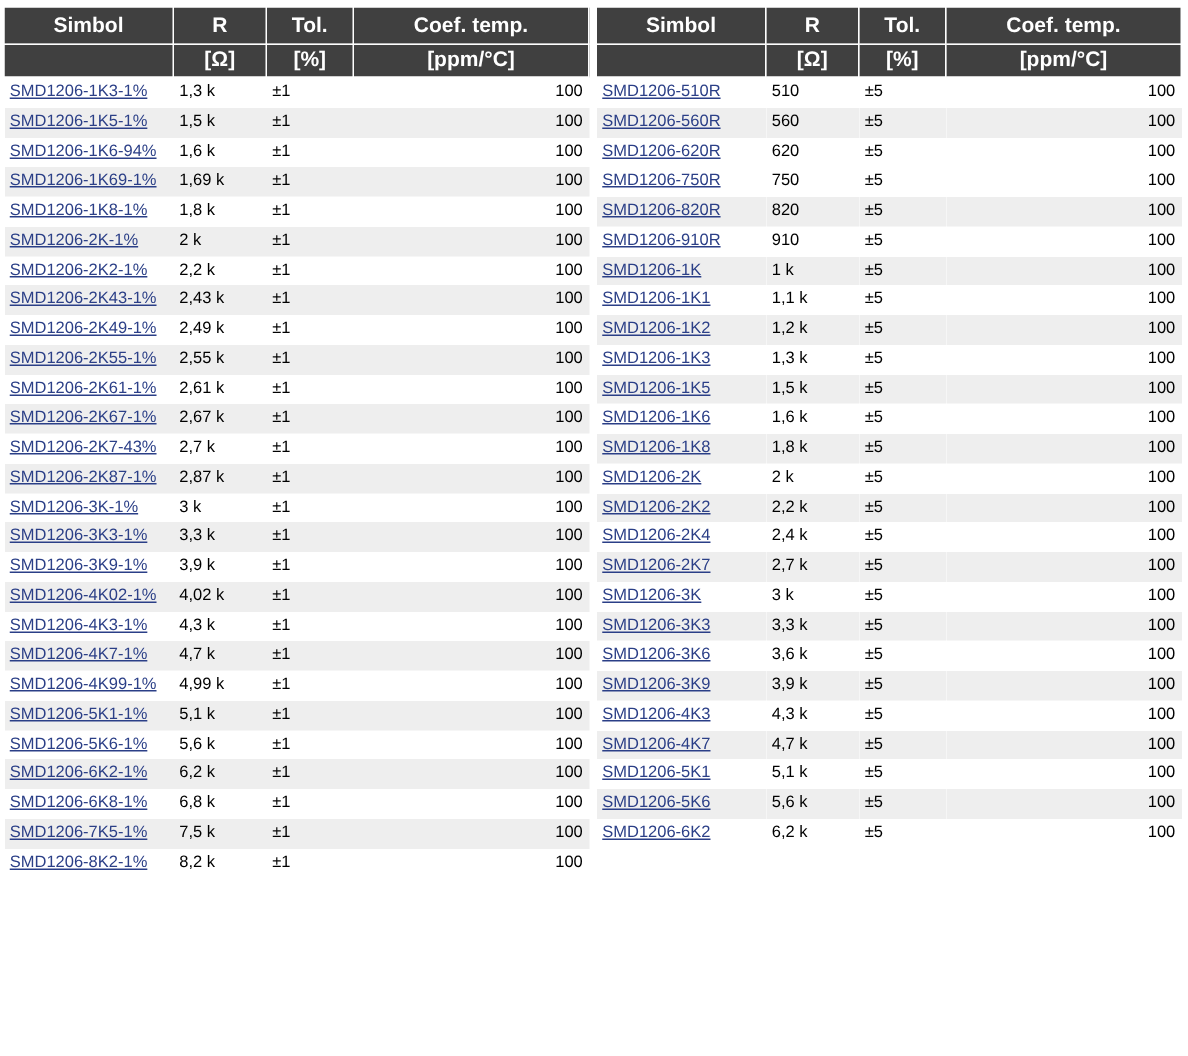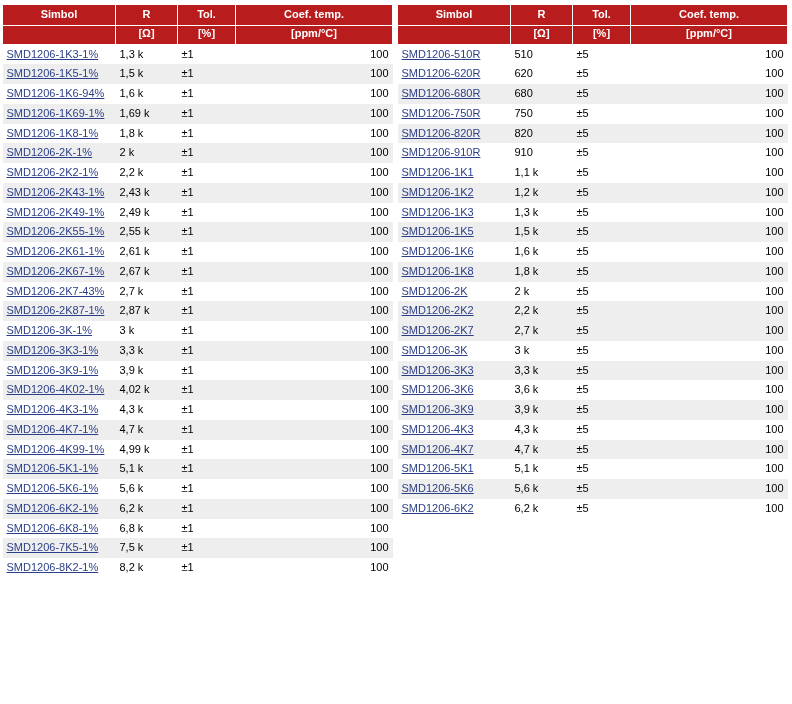--- a/index.html
+++ b/index.html
@@ -29,24 +29,24 @@
     gap: 4px;
   }
   table.restab {
     border-collapse: collapse;
     table-layout: fixed;
   }
   table.restab.left { width: 390px; }
   table.restab.right { width: 390px; }
 
   table.restab th {
-    background: #b91c1c;
+    background: #404040;
     color: #ffffff;
     font-weight: bold;
-    font-size: 11px;
+    font-size: 14px;
     text-align: center;
     padding: 3px 2px;
     border: 1px solid #ffffff;
     line-height: 1.25;
   }
   table.restab th.unit {
     padding-top: 1px;
     padding-bottom: 3px;
     border-top: none;
   }
@@ -290,50 +290,56 @@
           <th class="unit">[ppm/°C]</th>
         </tr>
       </thead>
       <tbody>
           <tr class="row-odd">
             <td class="c-sym">SMD1206-510R</td>
             <td class="c-r">510</td>
             <td class="c-tol">±5</td>
             <td class="c-tc">100</td>
           </tr>
+          <tr class="row-even">
+            <td class="c-sym">SMD1206-560R</td>
+            <td class="c-r">560</td>
+            <td class="c-tol">±5</td>
+            <td class="c-tc">100</td>
+          </tr>
           <tr class="row-odd">
             <td class="c-sym">SMD1206-620R</td>
             <td class="c-r">620</td>
             <td class="c-tol">±5</td>
             <td class="c-tc">100</td>
           </tr>
-          <tr class="row-even">
-            <td class="c-sym">SMD1206-680R</td>
-            <td class="c-r">680</td>
-            <td class="c-tol">±5</td>
-            <td class="c-tc">100</td>
-          </tr>
           <tr class="row-odd">
             <td class="c-sym">SMD1206-750R</td>
             <td class="c-r">750</td>
             <td class="c-tol">±5</td>
             <td class="c-tc">100</td>
           </tr>
           <tr class="row-even">
             <td class="c-sym">SMD1206-820R</td>
             <td class="c-r">820</td>
             <td class="c-tol">±5</td>
             <td class="c-tc">100</td>
           </tr>
           <tr class="row-odd">
             <td class="c-sym">SMD1206-910R</td>
             <td class="c-r">910</td>
             <td class="c-tol">±5</td>
             <td class="c-tc">100</td>
           </tr>
+          <tr class="row-even">
+            <td class="c-sym">SMD1206-1K</td>
+            <td class="c-r">1 k</td>
+            <td class="c-tol">±5</td>
+            <td class="c-tc">100</td>
+          </tr>
           <tr class="row-odd">
             <td class="c-sym">SMD1206-1K1</td>
             <td class="c-r">1,1 k</td>
             <td class="c-tol">±5</td>
             <td class="c-tc">100</td>
           </tr>
           <tr class="row-even">
             <td class="c-sym">SMD1206-1K2</td>
             <td class="c-r">1,2 k</td>
             <td class="c-tol">±5</td>
@@ -368,20 +374,26 @@
             <td class="c-r">2 k</td>
             <td class="c-tol">±5</td>
             <td class="c-tc">100</td>
           </tr>
           <tr class="row-even">
             <td class="c-sym">SMD1206-2K2</td>
             <td class="c-r">2,2 k</td>
             <td class="c-tol">±5</td>
             <td class="c-tc">100</td>
           </tr>
+          <tr class="row-odd">
+            <td class="c-sym">SMD1206-2K4</td>
+            <td class="c-r">2,4 k</td>
+            <td class="c-tol">±5</td>
+            <td class="c-tc">100</td>
+          </tr>
           <tr class="row-even">
             <td class="c-sym">SMD1206-2K7</td>
             <td class="c-r">2,7 k</td>
             <td class="c-tol">±5</td>
             <td class="c-tc">100</td>
           </tr>
           <tr class="row-odd">
             <td class="c-sym">SMD1206-3K</td>
             <td class="c-r">3 k</td>
             <td class="c-tol">±5</td>

